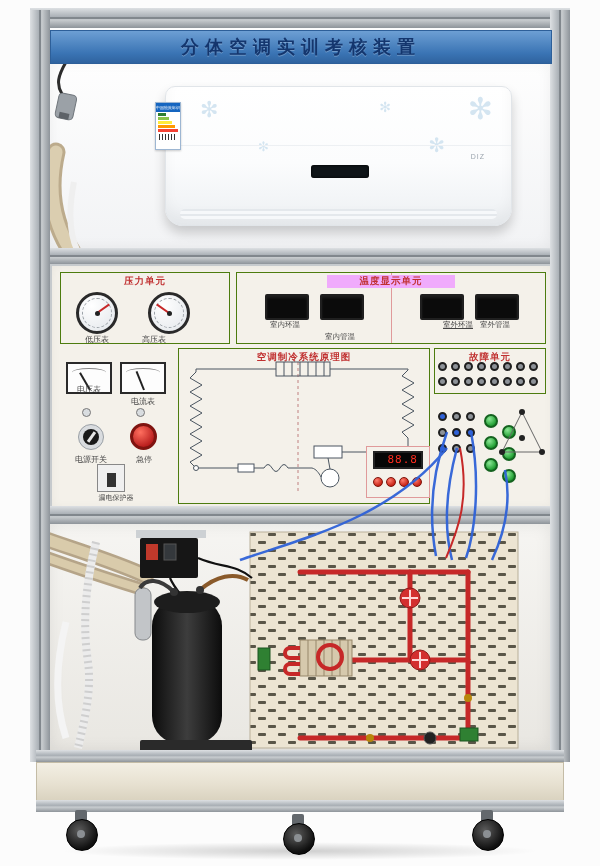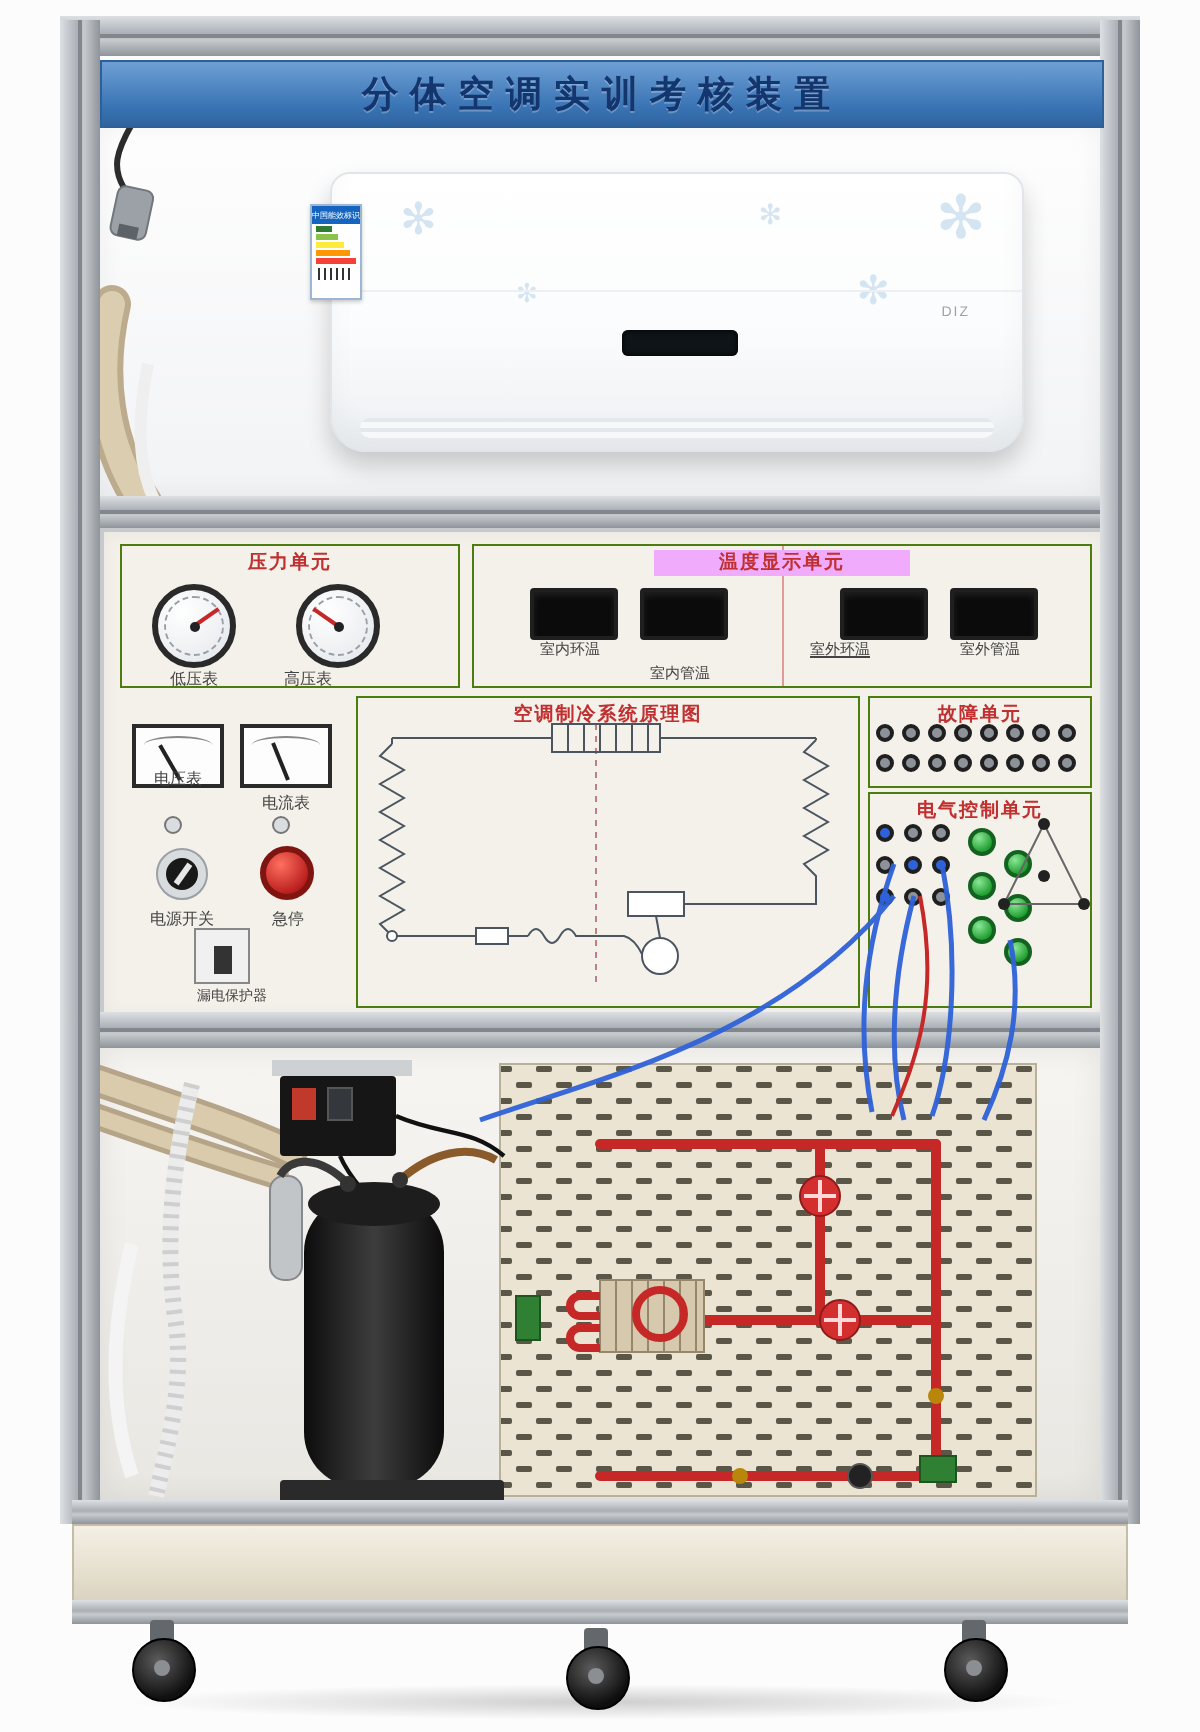--- a/index.html
+++ b/index.html
@@ -149,21 +149,21 @@
   <div class="ubox" style="left:236px;top:272px;width:308px;height:70px;">
     <div class="abs" style="left:154px;top:0;width:1px;height:70px;background:#e09a9a;"></div>
     <div class="utitle" style="background:#f0abfc;left:90px;right:90px;">温度显示单元</div>
   </div>
   <div class="tdisp" style="left:265px;top:294px;width:40px;height:22px;"></div>
   <div class="tdisp" style="left:320px;top:294px;width:40px;height:22px;"></div>
   <div class="tdisp" style="left:420px;top:294px;width:40px;height:22px;"></div>
   <div class="tdisp" style="left:475px;top:294px;width:40px;height:22px;"></div>
   <div class="lbl" style="left:259px;top:320px;width:52px;font-size:7.5px;">室内环温</div>
   <div class="lbl" style="left:314px;top:332px;width:52px;font-size:7.5px;">室内管温</div>
-  <div class="lbl" style="left:394px;top:320px;width:52px;font-size:7.5px;text-decoration:underline;">室外环温</div>
+  <div class="lbl" style="left:432px;top:320px;width:52px;font-size:7.5px;text-decoration:underline;">室外环温</div>
   <div class="lbl" style="left:469px;top:320px;width:52px;font-size:7.5px;">室外管温</div>
 
   <div class="meter" style="left:66px;top:362px;width:46px;height:32px;">
     <div class="arc"></div>
       <div class="needle" style="transform:rotate(-30deg);"></div>
   </div>
   <div class="meter" style="left:120px;top:362px;width:46px;height:32px;">
     <div class="arc"></div>
       <div class="needle" style="transform:rotate(-22deg);"></div>
   </div>
@@ -220,23 +220,20 @@
   <i class="jack" style="left:529px;top:362px;"></i>
   <i class="jack" style="left:438px;top:377px;"></i>
   <i class="jack" style="left:451px;top:377px;"></i>
   <i class="jack" style="left:464px;top:377px;"></i>
   <i class="jack" style="left:477px;top:377px;"></i>
   <i class="jack" style="left:490px;top:377px;"></i>
   <i class="jack" style="left:503px;top:377px;"></i>
   <i class="jack" style="left:516px;top:377px;"></i>
   <i class="jack" style="left:529px;top:377px;"></i>
 
-  <div class="ubox" style="left:434px;top:396px;width:110px;height:106px;">
-    <div class="utitle">电气控制单元</div>
-  </div>
   <i class="jack blue" style="left:438px;top:412px;"></i>
   <i class="jack" style="left:452px;top:412px;"></i>
   <i class="jack" style="left:466px;top:412px;"></i>
   <i class="jack" style="left:438px;top:428px;"></i>
   <i class="jack blue" style="left:452px;top:428px;"></i>
   <i class="jack blue" style="left:466px;top:428px;"></i>
   <i class="jack blue" style="left:438px;top:444px;"></i>
   <i class="jack" style="left:452px;top:444px;"></i>
   <i class="jack" style="left:466px;top:444px;"></i>
   <i class="led" style="left:484px;top:414px;"></i>
@@ -248,20 +245,27 @@
   <div class="abs" style="left:498px;top:408px;width:48px;height:52px;">
     <svg width="48" height="52" viewBox="0 0 48 52">
       <polygon points="24,4 44,44 4,44" stroke="#666" fill="none"></polygon>
       <circle cx="24" cy="4" r="3" fill="#222"></circle>
         <circle cx="44" cy="44" r="3" fill="#222"></circle>
       <circle cx="4" cy="44" r="3" fill="#222"></circle>
         <circle cx="24" cy="30" r="3" fill="#222"></circle>
     </svg>
   </div>
 
+  <div class="ctrl-group" style="left:366px;top:446px;width:62px;height:50px;">
+    <div class="ctrl-disp" style="left:6px;top:4px;width:50px;height:18px;">88.8</div>
+    <i class="btn-red" style="left:6px;top:30px;"></i>
+    <i class="btn-red" style="left:19px;top:30px;"></i>
+    <i class="btn-red" style="left:32px;top:30px;"></i>
+    <i class="btn-red" style="left:45px;top:30px;"></i>
+  </div>
 
   <div class="abs low-comp" style="left:50px;top:524px;width:500px;height:226px;"></div>
   <div class="abs" style="left:36px;top:522px;width:528px;height:230px;">
     <svg width="528" height="230" viewBox="0 0 528 230">
       <defs>
         <pattern id="perf" width="20" height="16" patternUnits="userSpaceOnUse">
           <rect width="20" height="16" fill="#ece4d2"></rect>
           <rect x="2" y="3" width="8" height="3" rx="1" fill="#5a5648"></rect>
           <rect x="12" y="11" width="8" height="3" rx="1" fill="#5a5648"></rect>
         </pattern>

